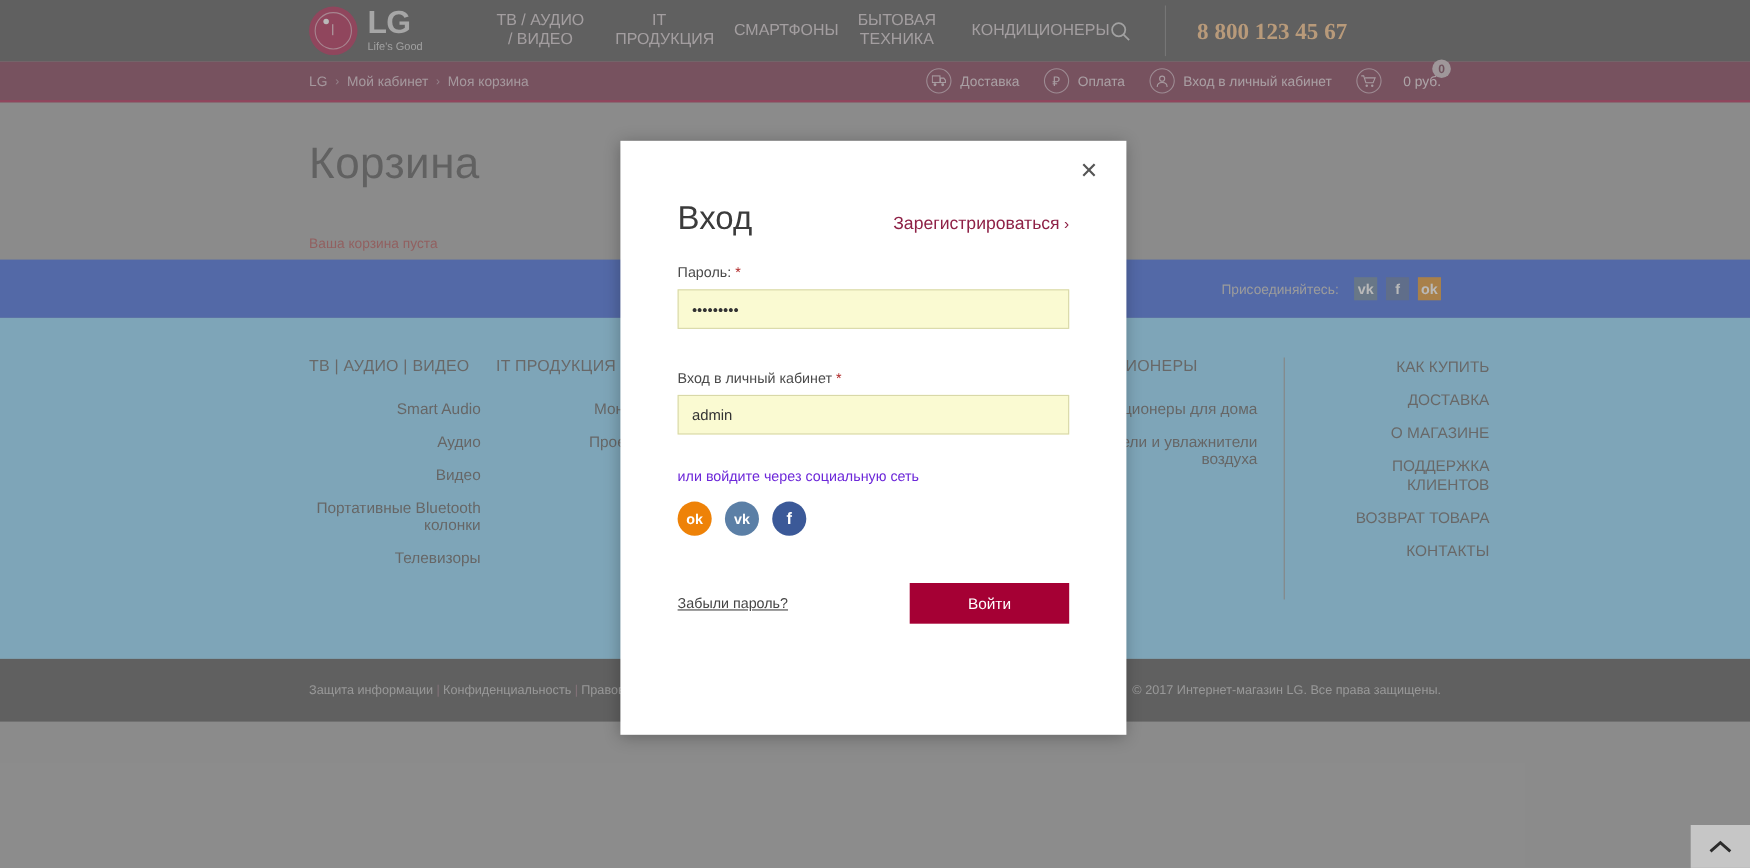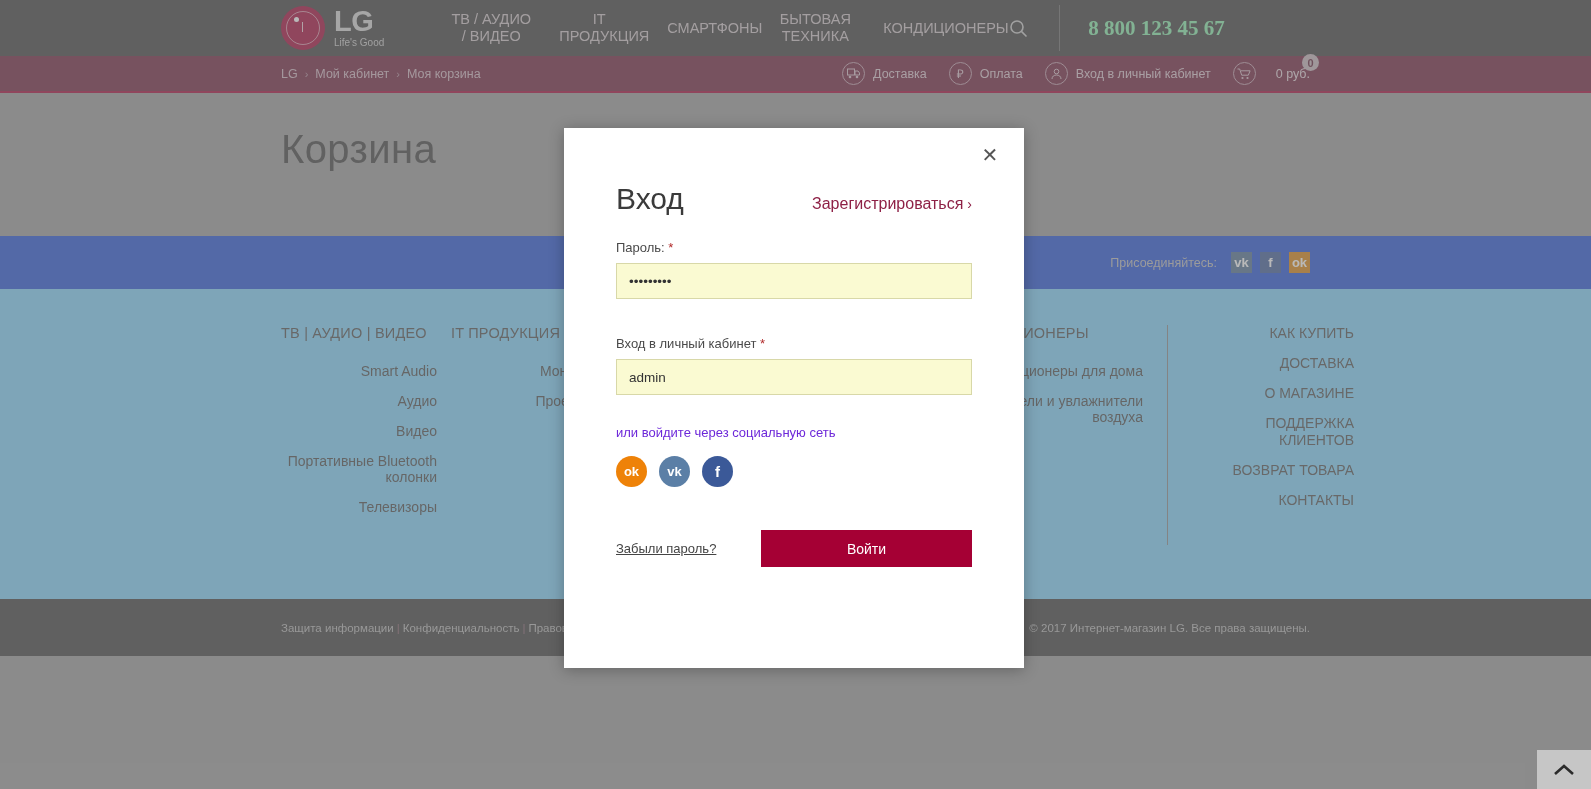--- a/index.html
+++ b/index.html
@@ -57,21 +57,21 @@
   }
   .nav-item.two-line { white-space: normal; }
   .search-btn {
     margin-left: 24px; width: 34px; height: 34px;
     display: flex; align-items: center; justify-content: center; cursor: pointer;
   }
   .divider-v {
     width: 1px; height: 46px; background: #6b6b6b; margin-left: 24px;
   }
   .phone {
-    color: #86efac; font-size: 21px; font-weight: bold;
+    color: #fdba74; font-size: 21px; font-weight: bold;
     font-family: "Liberation Serif", serif;
     margin-left: 28px;
   }
 
   
   .crumb-bar {
     height: 37px; background: #6e1b39;
     display: flex; align-items: center;
     position: relative; z-index: 10;
     border-bottom: 2px solid #a50034;
@@ -194,21 +194,21 @@
   .rnd-ok { background: #ee8208; font-size: 13px; }
   .rnd-vk { background: #5b7fa6; font-size: 13px; }
   .rnd-fb { background: #3b5998; }
 
   .modal-foot {
     display: flex; align-items: center; justify-content: space-between;
     margin-top: 43px;
   }
   .forgot { color: #444; font-size: 13px; text-decoration: underline; cursor: pointer; }
   .btn-login {
-    width: 211px; height: 37px; background: #a50034; color: #fff;
+    width: 145px; height: 37px; background: #a50034; color: #fff;
     border: none; font-size: 14px; cursor: pointer;
     font-family: "Liberation Sans", sans-serif;
   }
 </style>
 </head>
 <body>
 
 <div class="page">
 
   <div class="header">
@@ -284,20 +284,21 @@
             </svg>
         </span>
         <span class="cart-badge">0</span>
         <span class="cart-sum">0 руб.</span>
       </div>
     </div>
   </div>
 
   <div class="hero">
     <h1 class="page-title">Корзина</h1>
+    <div class="empty-msg">Ваша корзина пуста</div>
   </div>
 
   <div class="social-strip">
     <div class="social-right">
       <span class="join-label">Присоединяйтесь:</span>
       <span class="sq-ico sq-vk">vk</span>
       <span class="sq-ico sq-fb">f</span>
       <span class="sq-ico sq-ok">ok</span>
     </div>
   </div>

